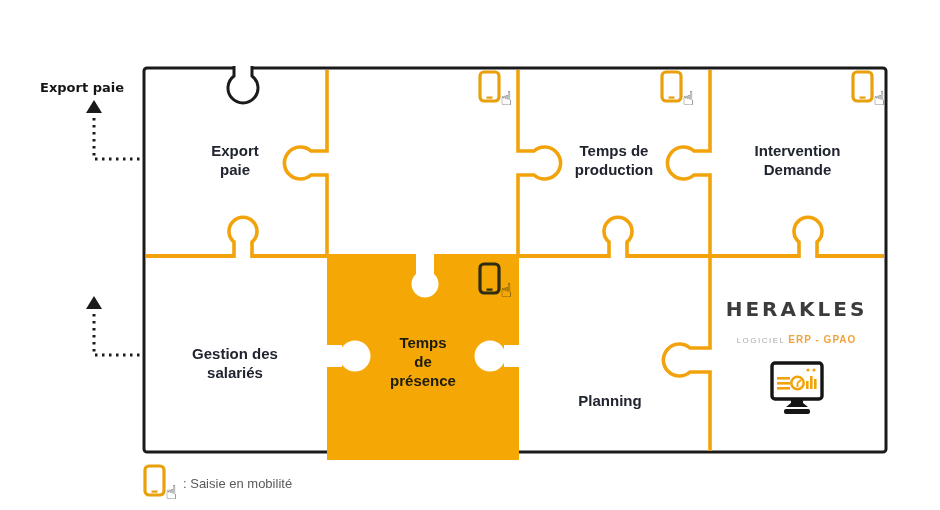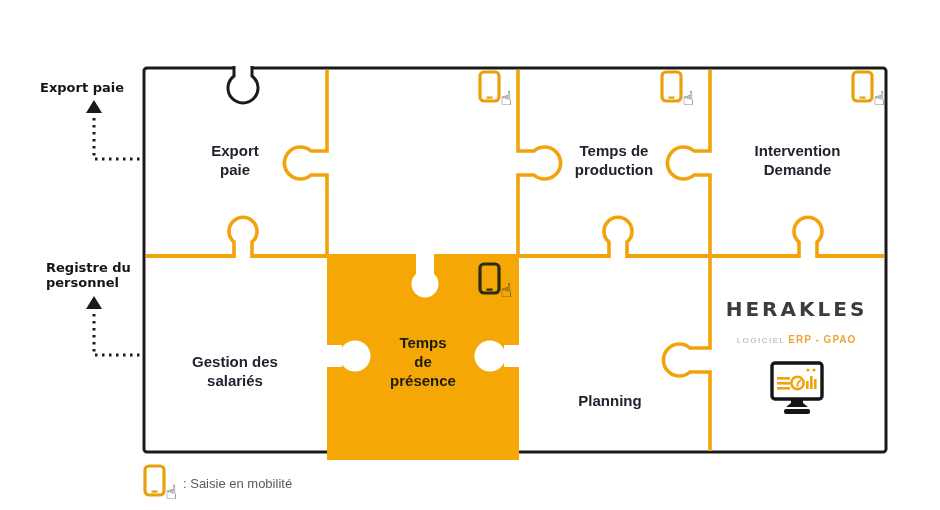--- a/index.html
+++ b/index.html
@@ -80,30 +80,28 @@
     </g>
 
     <g>
       <polygon points="94,296 86,309 102,309" fill="#1A1A1A"></polygon>
       <line x1="94" y1="314" x2="94" y2="354" stroke="#1A1A1A" stroke-width="3" stroke-dasharray="2.5 4.5"></line>
       <line x1="95" y1="355" x2="141" y2="355" stroke="#1A1A1A" stroke-width="3" stroke-dasharray="2.5 4.5"></line>
     </g>
   </svg>
 
   <div class="side-label" style="left:40px;top:80px;">Export paie</div>
-  <div class="side-label" style="left:46px;top:260px;">Registre du
-personnel</div>
 
   <div class="piece-label" style="left:143px;top:141px;width:184px;">Export
 paie</div>
   <div class="piece-label" style="left:520px;top:141px;width:188px;">Temps de
 production</div>
   <div class="piece-label" style="left:712px;top:141px;width:171px;">Intervention
 Demande</div>
-  <div class="piece-label" style="left:143px;top:352px;width:184px;">Gestion des
+  <div class="piece-label" style="left:143px;top:344px;width:184px;">Gestion des
 salariés</div>
   <div class="piece-label" style="left:329px;top:325px;width:188px;color:#1C1C10;margin-top:8px;">Temps
 de
 présence</div>
   <div class="piece-label" style="left:520px;top:347px;width:180px;margin-top:44px;">Planning</div>
 
   <div class="tablet" style="left:478px;top:70px;">
     <svg width="26" height="34" viewBox="0 0 26 34">
       <rect x="2" y="2" width="19" height="29" rx="4" fill="#fff" stroke="currentColor" stroke-width="3.2"></rect>
       <rect x="8.5" y="26.5" width="6" height="2.2" fill="currentColor"></rect>

